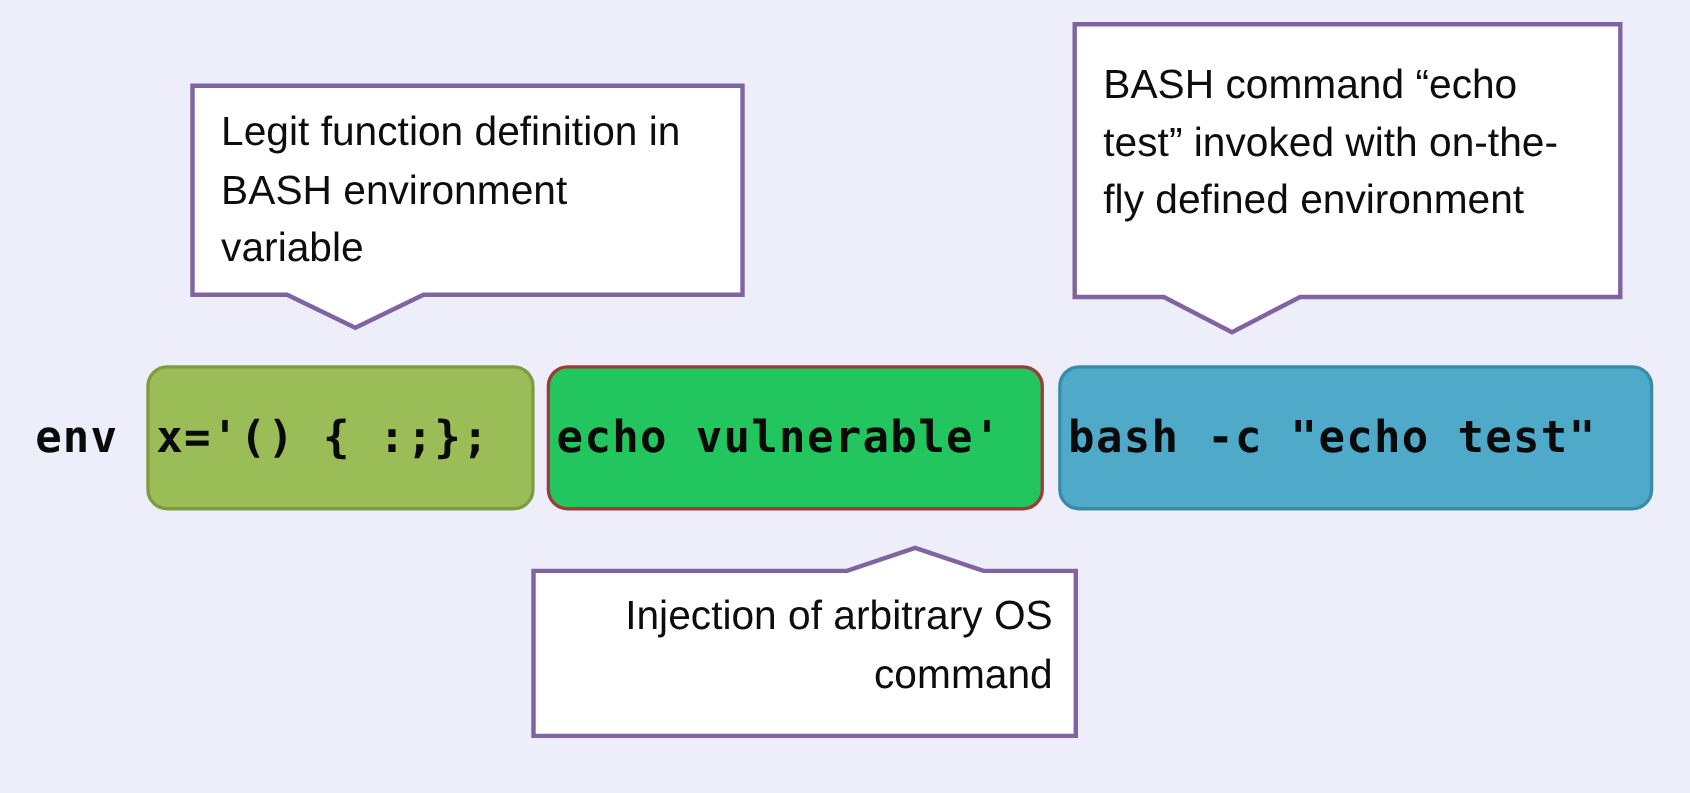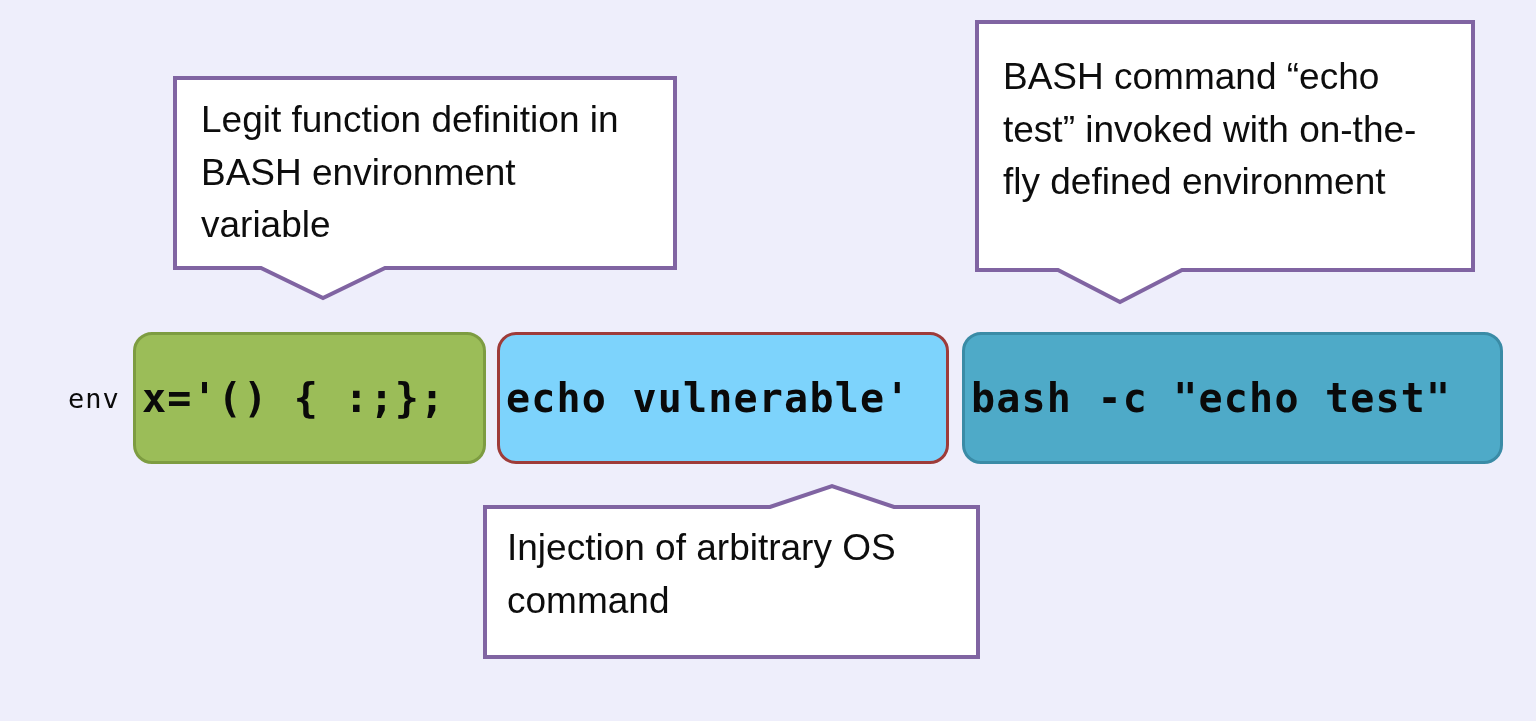--- a/index.html
+++ b/index.html
@@ -28,26 +28,25 @@
     height: 132px;
   }
   .cmd-prefix {
     position: absolute;
     left: 32px;
     top: 0;
     height: 132px;
     display: flex;
     align-items: center;
     font-family: "DejaVu Sans Mono", monospace;
-    font-weight: normal;
-    font-size: 27px;
+    font-weight: bold;
+    font-size: 40px;
     letter-spacing: 1px;
     color: #0a0a0a;
     white-space: pre;
-    margin-left: 36px;
   }
   .cmd-box {
     position: absolute;
     top: 0;
     height: 132px;
     box-sizing: border-box;
     border-radius: 19px;
     border: 3px solid transparent;
     display: flex;
     align-items: center;
@@ -65,21 +64,21 @@
   }
   .box-green {
     left: 133px;
     width: 353px;
     background: #9bbd58;
     border-color: #7d9c41;
   }
   .box-red {
     left: 497px;
     width: 452px;
-    background: #7dd3fc;
+    background: #22c55e;
     border-color: #9e3b39;
   }
   .box-blue {
     left: 962px;
     width: 541px;
     background: #4eaac8;
     border-color: #3a8ba6;
   }
 
   
@@ -121,23 +120,24 @@
   }
   #callout-bash .callout-text {
     left: 28px;
     top: 18px;
     width: 446px;
     margin-top: 13px;
   }
 
   #callout-injection {
     left: 483px;
-    top: 484px;
+    top: 496px;
     width: 497px;
     height: 175px;
+    text-align: right;
   }
   #callout-injection .callout-text {
     left: 24px;
     top: 38px;
     width: 450px;
   }
 </style>
 </head>
 <body>
 

